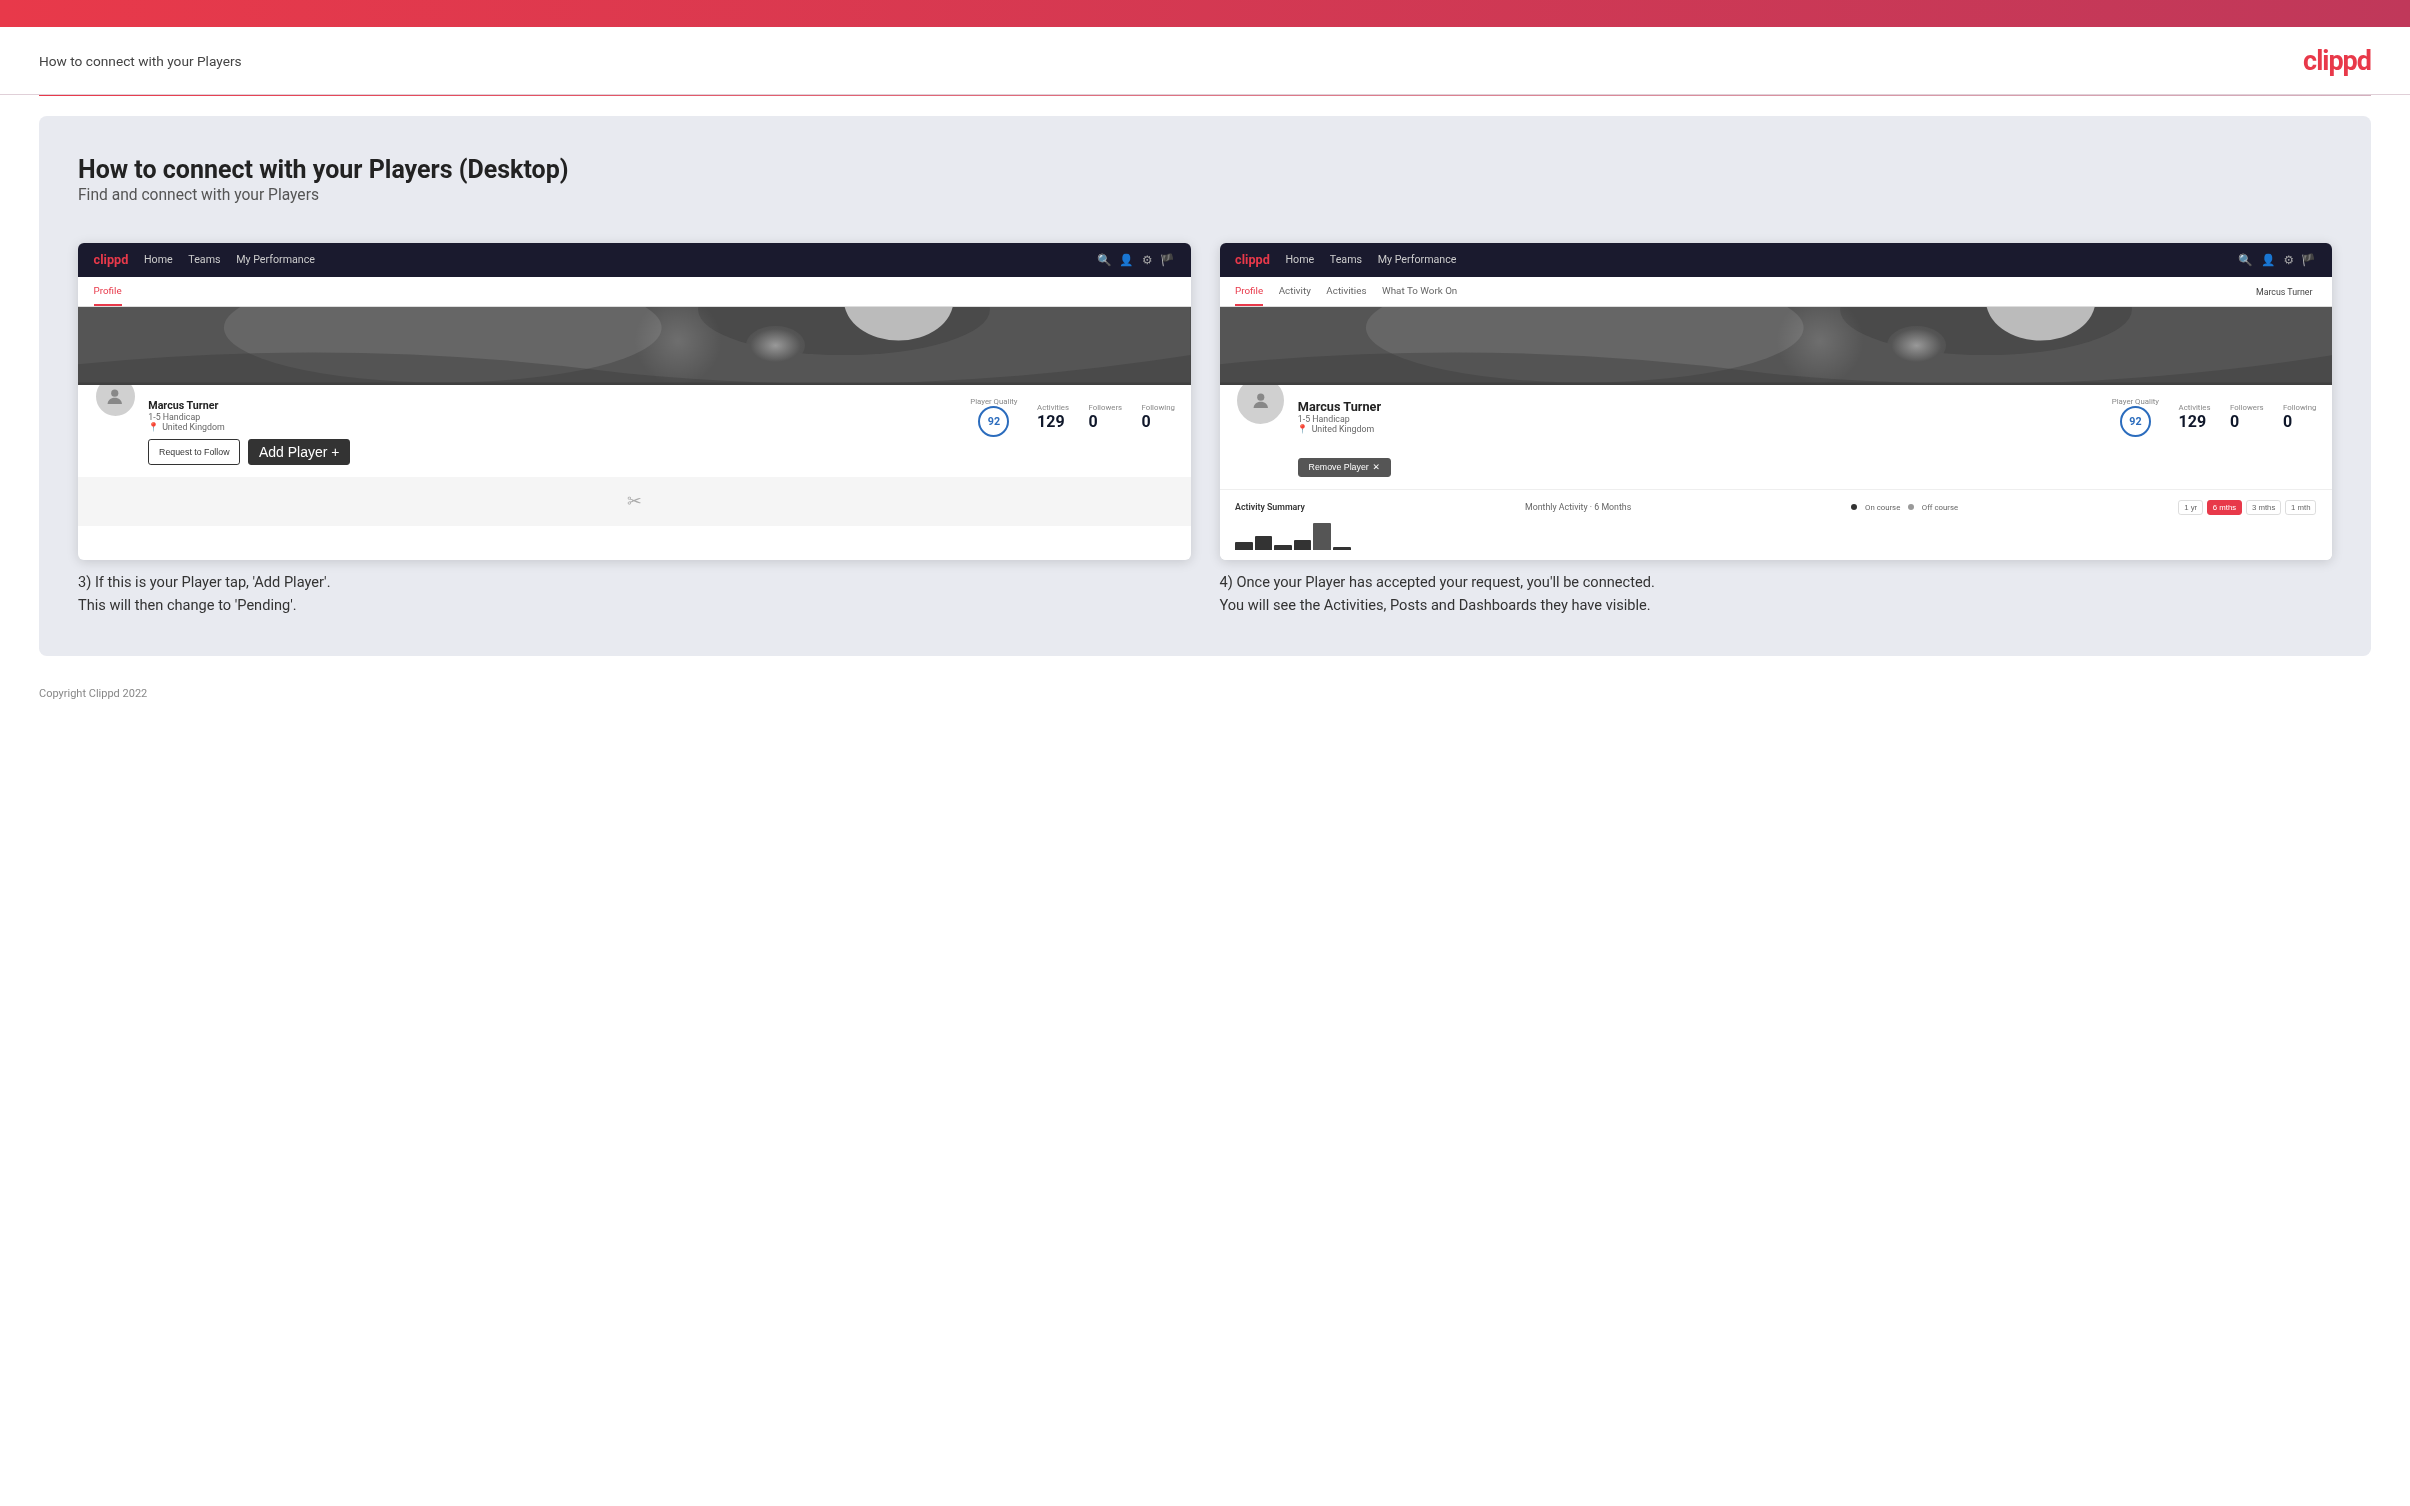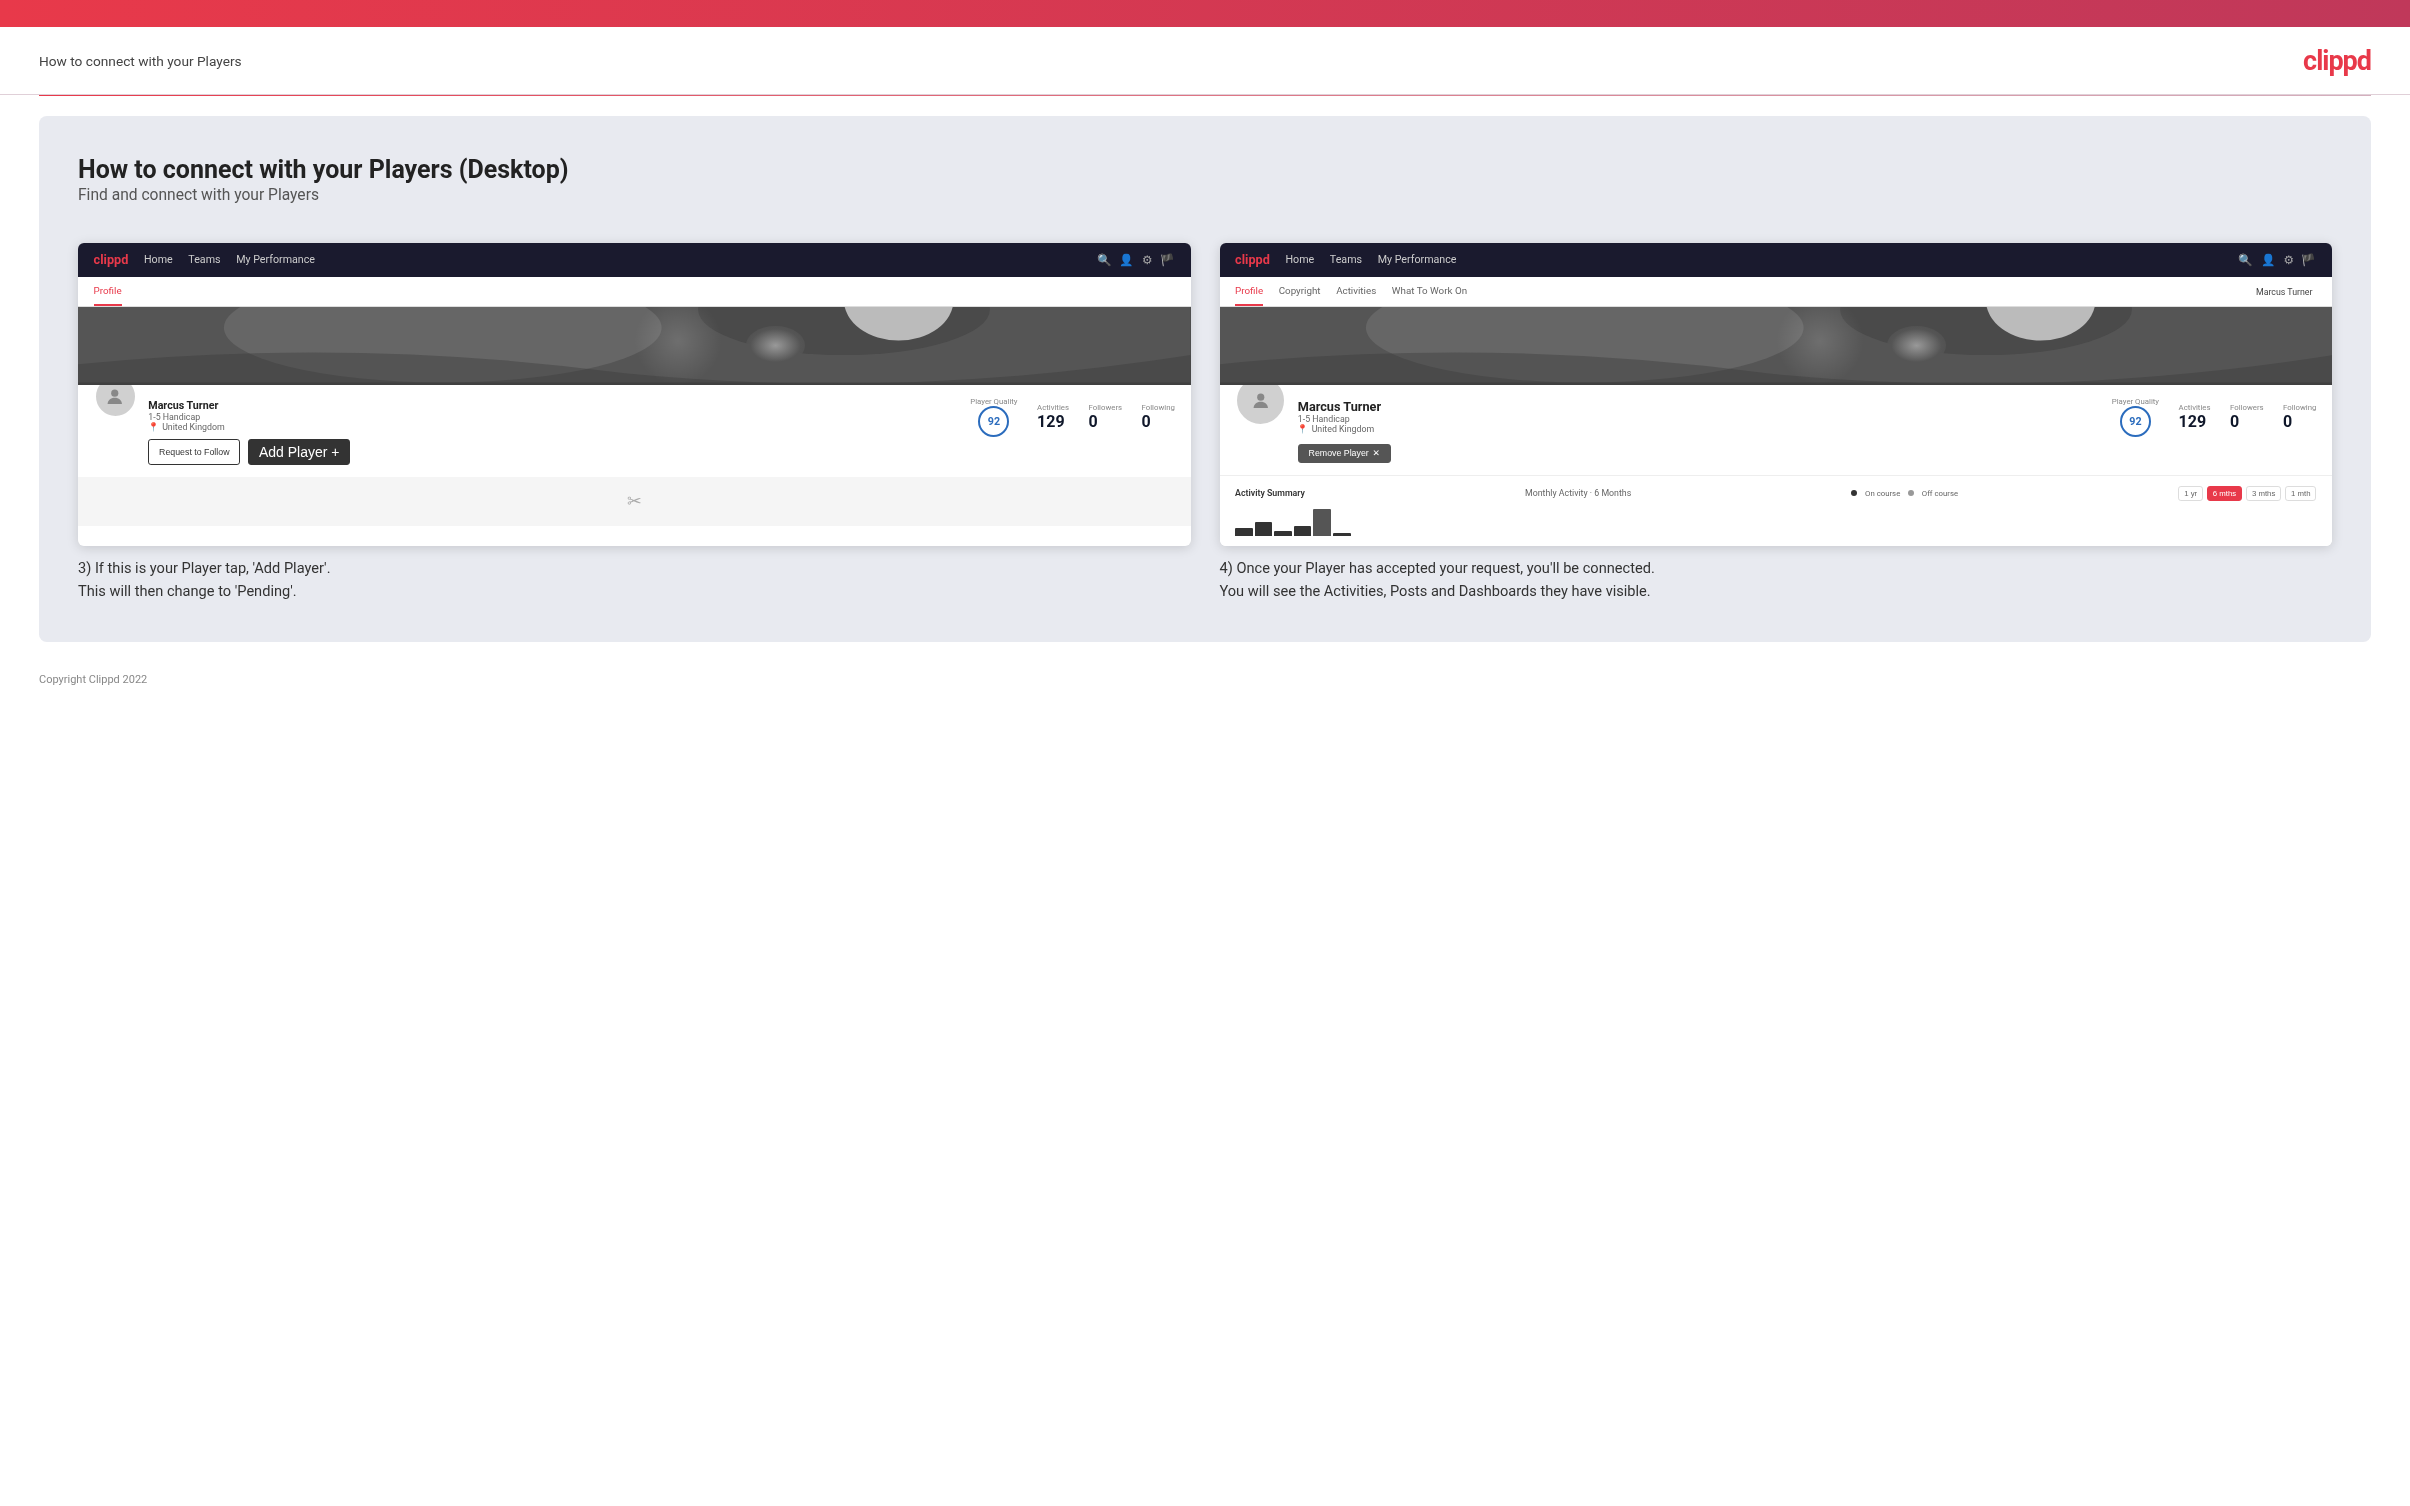--- a/index.html
+++ b/index.html
@@ -436,21 +436,21 @@
           <span style="color:#aaa;font-size:11.7px;">🔍</span>
           <span style="color:#aaa;font-size:11.7px;">👤</span>
           <span style="color:#aaa;font-size:11.7px;">⚙</span>
           <span style="color:#aaa;font-size:11.7px;">🏴</span>
         </div>
       </div>
 
       <div class="app-tabs" style="justify-content:space-between; align-items:center;">
         <div style="display:flex; gap:15.6px;">
           <span class="app-tab active">Profile</span>
-          <span class="app-tab">Copyright</span>
+          <span class="app-tab">Activity</span>
           <span class="app-tab">Activities</span>
           <span class="app-tab">What To Work On</span>
         </div>
         <span style="font-size:8.8px; color:#444; padding-right:3.9px;">Marcus Turner</span>
       </div>
 
       <div class="app-hero" style="height:78px;">
         <svg width="100%" height="78" viewBox="0 0 610 80" preserveAspectRatio="xMidYMid slice">
           <rect width="610" height="80" fill="#555"></rect>
           <ellipse cx="200" cy="30" rx="120" ry="30" fill="#666"></ellipse>
@@ -468,21 +468,21 @@
               <path d="M4 20c0-4 3.6-7 8-7s8 3 8 7" fill="#888"></path>
             </svg>
         </div>
         <div class="profile-info">
           <div class="profile-name" style="font-size:12.7px;">Marcus Turner</div>
           <div class="profile-handicap">1-5 Handicap</div>
           <div class="profile-country">
             <span>📍</span>
             <span>United Kingdom</span>
           </div>
-          <div class="profile-buttons" style="margin-top:10px;">
+          <div class="profile-buttons" style="margin-top:24px;">
             <button class="btn-remove">
               <span>Remove Player</span>
               <span style="font-size:8.8px;">✕</span>
             </button>
           </div>
         </div>
         <div class="stats-row">
           <div class="stat-item">
             <div class="stat-label">Player Quality</div>
             <div class="quality-circle">92</div>

